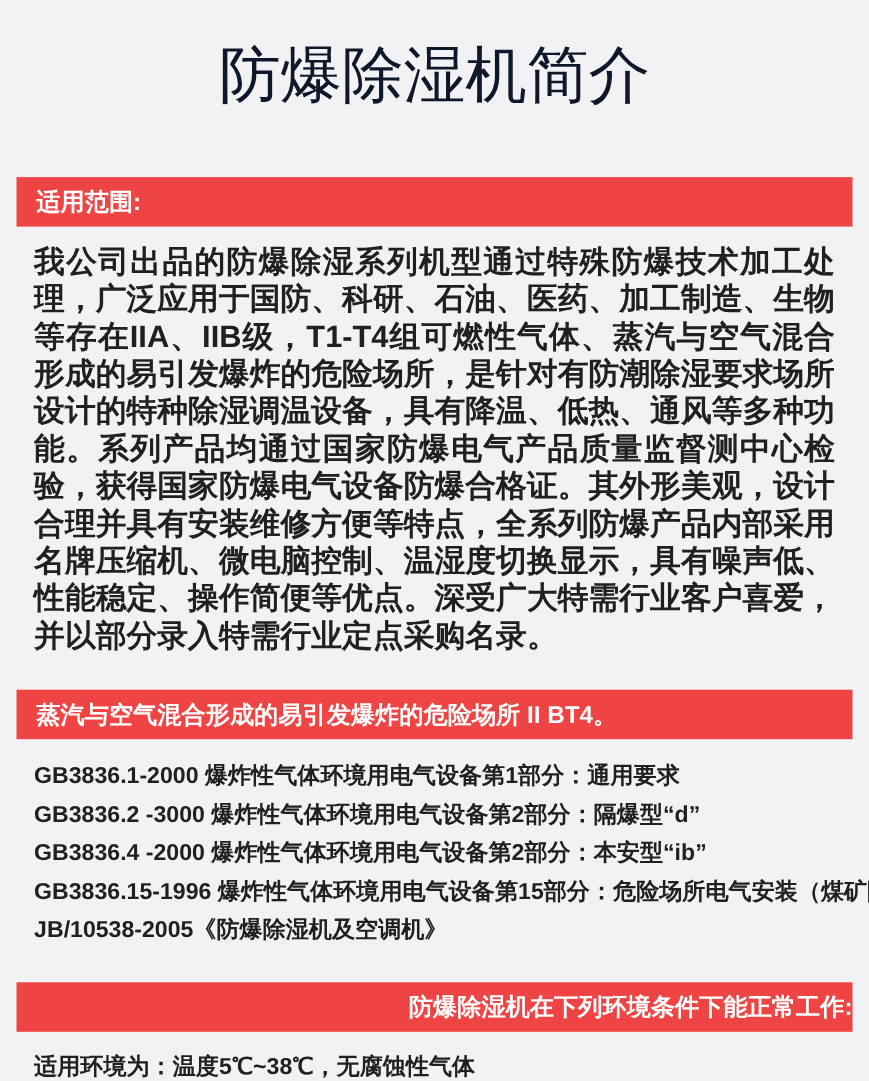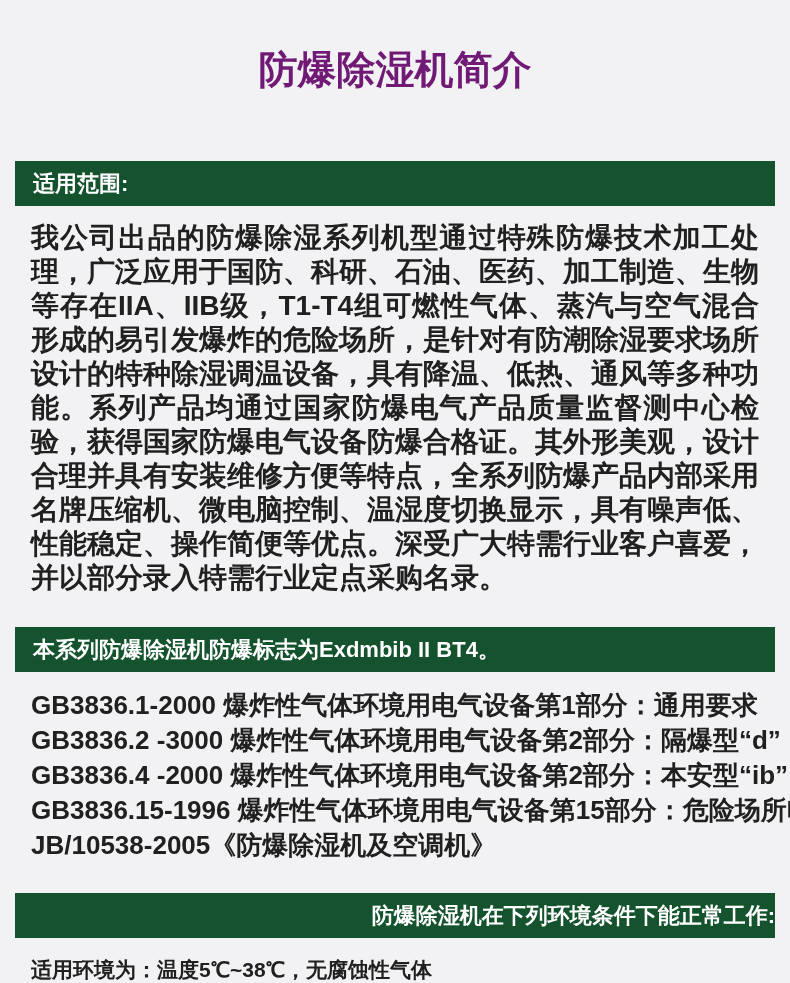--- a/index.html
+++ b/index.html
@@ -14,50 +14,50 @@
     padding: 0 15px 21px 15px;
     background: #f2f2f4;
     font-family: "Liberation Sans", sans-serif;
     color: #202020;
   }
   .page-title {
     margin: 0;
     padding-top: 36px;
     text-align: center;
     font-family: "DejaVu Serif", serif;
-    font-weight: 700;
-    font-size: 39px;
+    font-weight: 400;
+    font-size: 56px;
     line-height: 66px;
-    color: #701a75;
+    color: #0f172a;
   }
   .section-bar {
     height: 45px;
     line-height: 45px;
-    background: #14532d;
+    background: #ef4444;
     color: #ffffff;
     font-size: 22px;
     font-weight: 700;
     padding-left: 18px;
     overflow: hidden;
     white-space: nowrap;
   }
   .bar-scope      { margin-top: 59px; }
   .bar-mark       { margin-top: 32px; }
   .bar-working    { margin-top: 30px; text-align: right; }
   .scope-paragraph {
     margin: 15px 16px 0 16px;
     font-size: 28px;
     font-weight: 700;
     line-height: 34px;
     text-align: justify;
     color: #202020;
   }
   .standards-list {
     margin: 16px 16px 0 16px;
-    font-size: 26px;
+    font-size: 21px;
     font-weight: 700;
     line-height: 35px;
     color: #202020;
   }
   .standard-row { white-space: nowrap; }
   .standard-code {
     display: inline-block;
     min-width: 382px;
   }
   .conditions-list {
@@ -72,21 +72,21 @@
 <body>
 
 <div class="page">
 
   <h1 class="page-title">防爆除湿机简介</h1>
 
   <div class="section-bar bar-scope">适用范围:</div>
 
   <p class="scope-paragraph">我公司出品的防爆除湿系列机型通过特殊防爆技术加工处理，广泛应用于国防、科研、石油、医药、加工制造、生物等存在IIA、IIB级，T1-T4组可燃性气体、蒸汽与空气混合形成的易引发爆炸的危险场所，是针对有防潮除湿要求场所设计的特种除湿调温设备，具有降温、低热、通风等多种功能。系列产品均通过国家防爆电气产品质量监督测中心检验，获得国家防爆电气设备防爆合格证。其外形美观，设计合理并具有安装维修方便等特点，全系列防爆产品内部采用名牌压缩机、微电脑控制、温湿度切换显示，具有噪声低、性能稳定、操作简便等优点。深受广大特需行业客户喜爱，并以部分录入特需行业定点采购名录。</p>
 
-  <div class="section-bar bar-mark">本系列防爆除湿机防爆标志为Exdmbib II BT4。</div>
+  <div class="section-bar bar-mark">蒸汽与空气混合形成的易引发爆炸的危险场所 II BT4。</div>
 
   <div class="standards-list">
     <div class="standard-row">
       <span class="standard-code">GB3836.1-2000 爆炸性气体环境用电气设备</span><span class="standard-part">第1部分：通用要求</span>
     </div>
     <div class="standard-row">
       <span class="standard-code">GB3836.2 -3000 爆炸性气体环境用电气设备</span><span class="standard-part">第2部分：隔爆型“d”</span>
     </div>
     <div class="standard-row">
       <span class="standard-code">GB3836.4 -2000 爆炸性气体环境用电气设备</span><span class="standard-part">第2部分：本安型“ib”</span>

